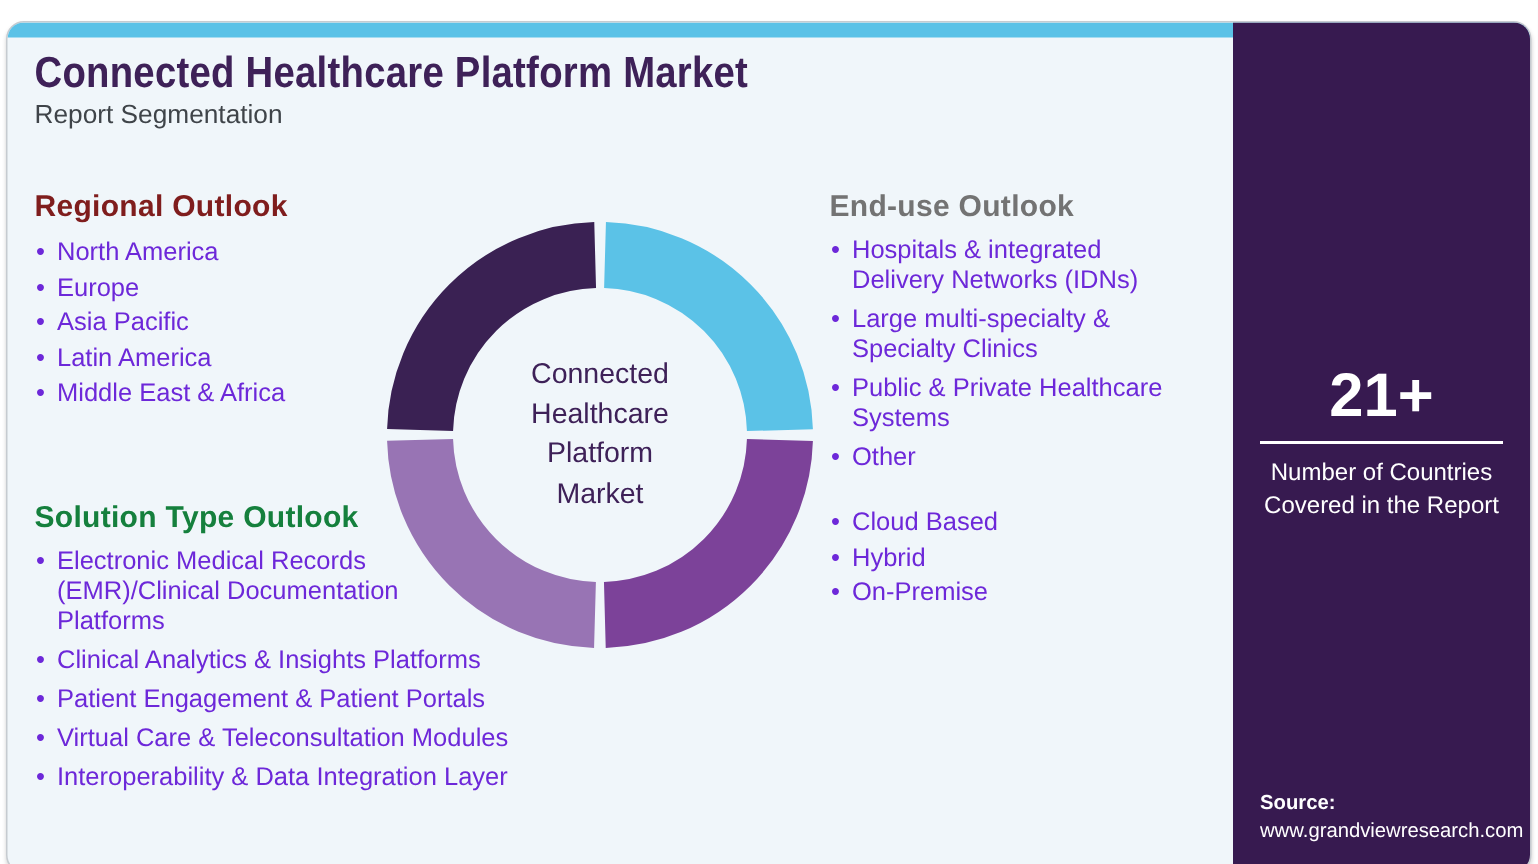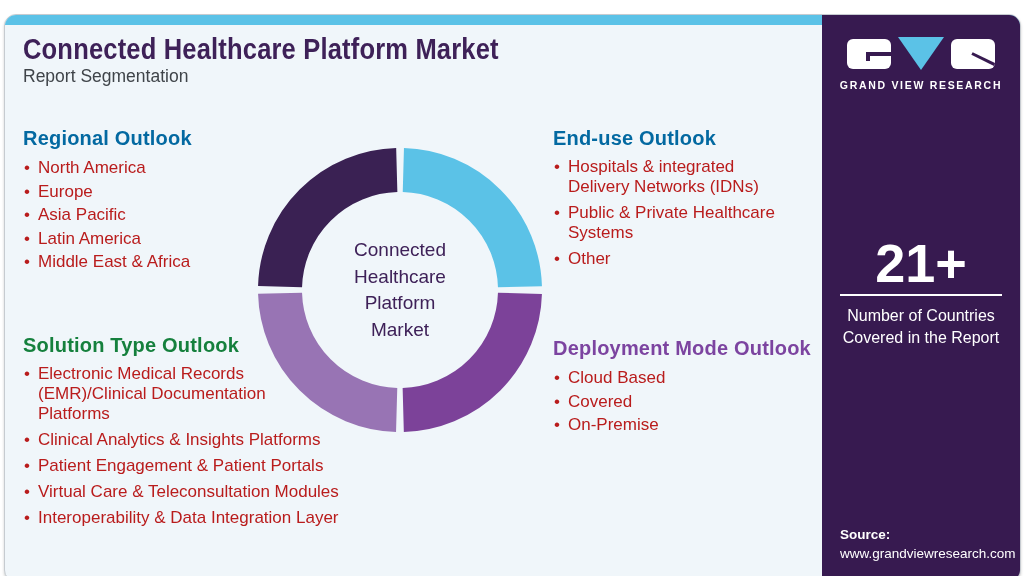--- a/index.html
+++ b/index.html
@@ -10,21 +10,21 @@
 
   
   .header{position:absolute;left:18px;top:18px;}
   .title{font-size:29px;font-weight:bold;color:#3E2158;letter-spacing:.2px;
     display:inline-block;transform:scaleX(.88);transform-origin:left center;white-space:nowrap;margin:0;}
   .subtitle{font-size:17.5px;color:#3F4449;margin-top:0;}
 
   
   .section{position:absolute;}
   .section h2{margin:0 0 7px 0;font-size:20px;font-weight:bold;letter-spacing:.2px;}
-  .section ul{list-style:none;margin:0;padding:0;color:#b91c1c;font-size:17px;}
+  .section ul{list-style:none;margin:0;padding:0;color:#6d28d9;font-size:17px;}
   .section li{position:relative;padding-left:15px;white-space:pre-line;}
   .section li::before{content:"•";position:absolute;left:1px;top:0;}
   ul.loose li{line-height:22.5px;margin-bottom:1px;}
   ul.tight li{line-height:20px;margin-bottom:6px;}
   .sec-regional{left:18px;top:112px;width:250px;}
   .sec-solution{left:18px;top:319px;width:362px;}
   .sec-enduse{left:548px;top:112px;width:252px;}
   .sec-deployment{left:548px;top:322px;width:262px;}
 
   
@@ -41,40 +41,40 @@
   .logo-block{width:44px;height:30px;background:#fff;border-radius:6px;position:relative;overflow:hidden;}
   .logo-g::before{content:"";position:absolute;top:13px;right:0;width:25px;height:4px;background:#371A50;}
   .logo-g::after{content:"";position:absolute;top:13px;left:19px;width:4px;height:9px;background:#371A50;}
   .logo-r::before{content:"";position:absolute;top:13px;left:21px;width:34px;height:3px;background:#371A50;
     transform:rotate(26deg);transform-origin:left center;}
   .logo-v{width:0;height:0;border-left:23px solid transparent;border-right:23px solid transparent;
     border-top:33px solid #5BC2E7;}
   .logo-text{text-align:center;font-size:10.5px;font-weight:bold;letter-spacing:1.7px;margin-top:9px;white-space:nowrap;}
 
   .stat{position:absolute;top:224px;left:0;right:0;text-align:center;}
-  .stat-value{font-size:54px;font-weight:bold;line-height:48px;}
+  .stat-value{font-size:41px;font-weight:bold;line-height:48px;}
   .stat-divider{width:162px;border:0;border-top:2px solid #fff;margin:7px auto 9px auto;}
   .stat-caption{font-size:16px;line-height:21.5px;padding:0 8px;}
 
   .source{position:absolute;left:18px;bottom:18px;font-size:13.5px;line-height:19px;}
   .source-label{font-weight:bold;}
 </style>
 </head>
 <body>
 
 <div class="card">
   <div class="topbar"></div>
 
   <div class="header">
     <h1 class="title" style="color: rgb(62, 33, 88);">Connected Healthcare Platform Market</h1>
     <div class="subtitle">Report Segmentation</div>
   </div>
 
   <div class="section sec-regional">
-    <h2 style="color: #0369a1;">Regional Outlook</h2>
+    <h2 style="color: #7f1d1d;">Regional Outlook</h2>
     <ul class="loose">
         <li>North America</li>
         <li>Europe</li>
         <li>Asia Pacific</li>
         <li>Latin America</li>
         <li>Middle East &amp; Africa</li>
       </ul>
   </div>
 
   <div class="section sec-solution">
@@ -84,60 +84,53 @@
 (EMR)/Clinical Documentation
 Platforms</li>
         <li>Clinical Analytics &amp; Insights Platforms</li>
         <li>Patient Engagement &amp; Patient Portals</li>
         <li>Virtual Care &amp; Teleconsultation Modules</li>
         <li>Interoperability &amp; Data Integration Layer</li>
       </ul>
   </div>
 
   <div class="section sec-enduse">
-    <h2 style="color: #0369a1;">End-use Outlook</h2>
+    <h2 style="color: #737373;">End-use Outlook</h2>
     <ul class="tight">
         <li>Hospitals &amp; integrated
 Delivery Networks (IDNs)</li>
+        <li>Large multi-specialty &amp;
+Specialty Clinics</li>
         <li>Public &amp; Private Healthcare
 Systems</li>
         <li>Other</li>
       </ul>
   </div>
 
   <div class="section sec-deployment">
-    <h2 style="color: rgb(124, 68, 160);">Deployment Mode Outlook</h2>
     <ul class="loose">
         <li>Cloud Based</li>
-        <li>Covered</li>
+        <li>Hybrid</li>
         <li>On-Premise</li>
       </ul>
   </div>
 
   <div class="donut">
     <svg width="288" height="288" viewBox="0 0 288 288">
         <circle cx="144" cy="144" r="120" fill="none" stroke="#5BC2E7" stroke-width="44" stroke-dasharray="181.79349488772934 572.1887419738209" transform="rotate(-88.4 144 144)"></circle>
         <circle cx="144" cy="144" r="120" fill="none" stroke="#7C4299" stroke-width="44" stroke-dasharray="181.79349488772934 572.1887419738209" transform="rotate(1.6 144 144)"></circle>
         <circle cx="144" cy="144" r="120" fill="none" stroke="#9874B4" stroke-width="44" stroke-dasharray="181.79349488772934 572.1887419738209" transform="rotate(91.6 144 144)"></circle>
         <circle cx="144" cy="144" r="120" fill="none" stroke="#3A2153" stroke-width="44" stroke-dasharray="181.79349488772934 572.1887419738209" transform="rotate(181.6 144 144)"></circle>
       </svg>
     <div class="donut-center">
       <span style="color: rgb(62, 33, 88);">Connected Healthcare Platform Market</span>
     </div>
   </div>
 
   <div class="sidebar">
-    <div class="logo">
-      <div class="logo-row">
-        <div class="logo-block logo-g"></div>
-        <div class="logo-v"></div>
-        <div class="logo-block logo-r"></div>
-      </div>
-      <div class="logo-text">GRAND VIEW RESEARCH</div>
-    </div>
 
     <div class="stat">
       <div class="stat-value">21+</div>
       <hr class="stat-divider">
       <div class="stat-caption">Number of Countries Covered in the Report</div>
     </div>
 
     <div class="source">
       <div class="source-label">Source:</div>
       <div>www.grandviewresearch.com</div>

